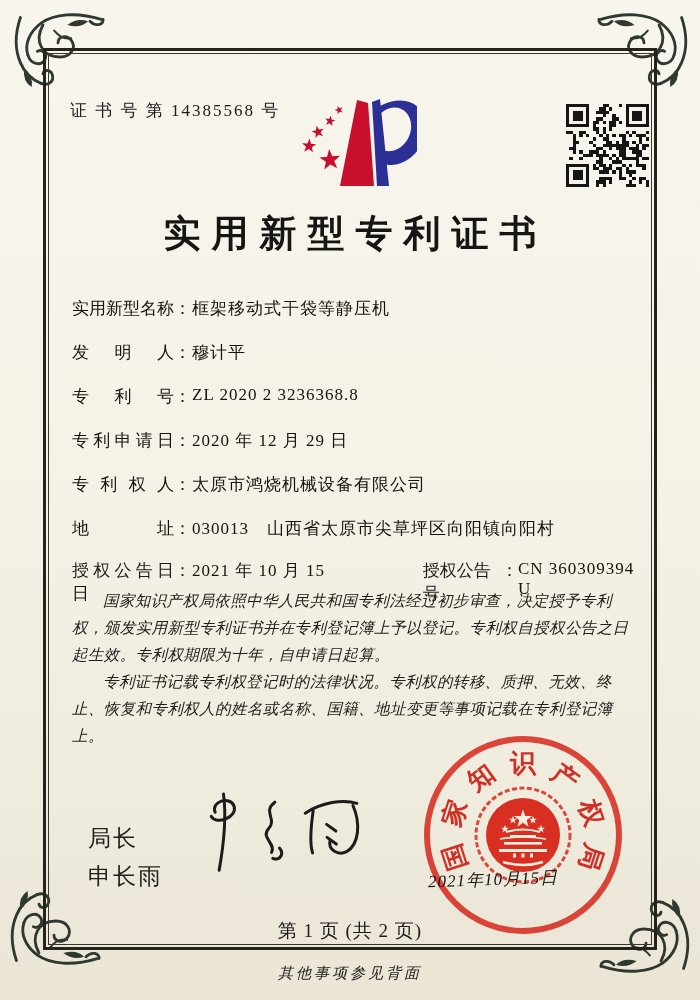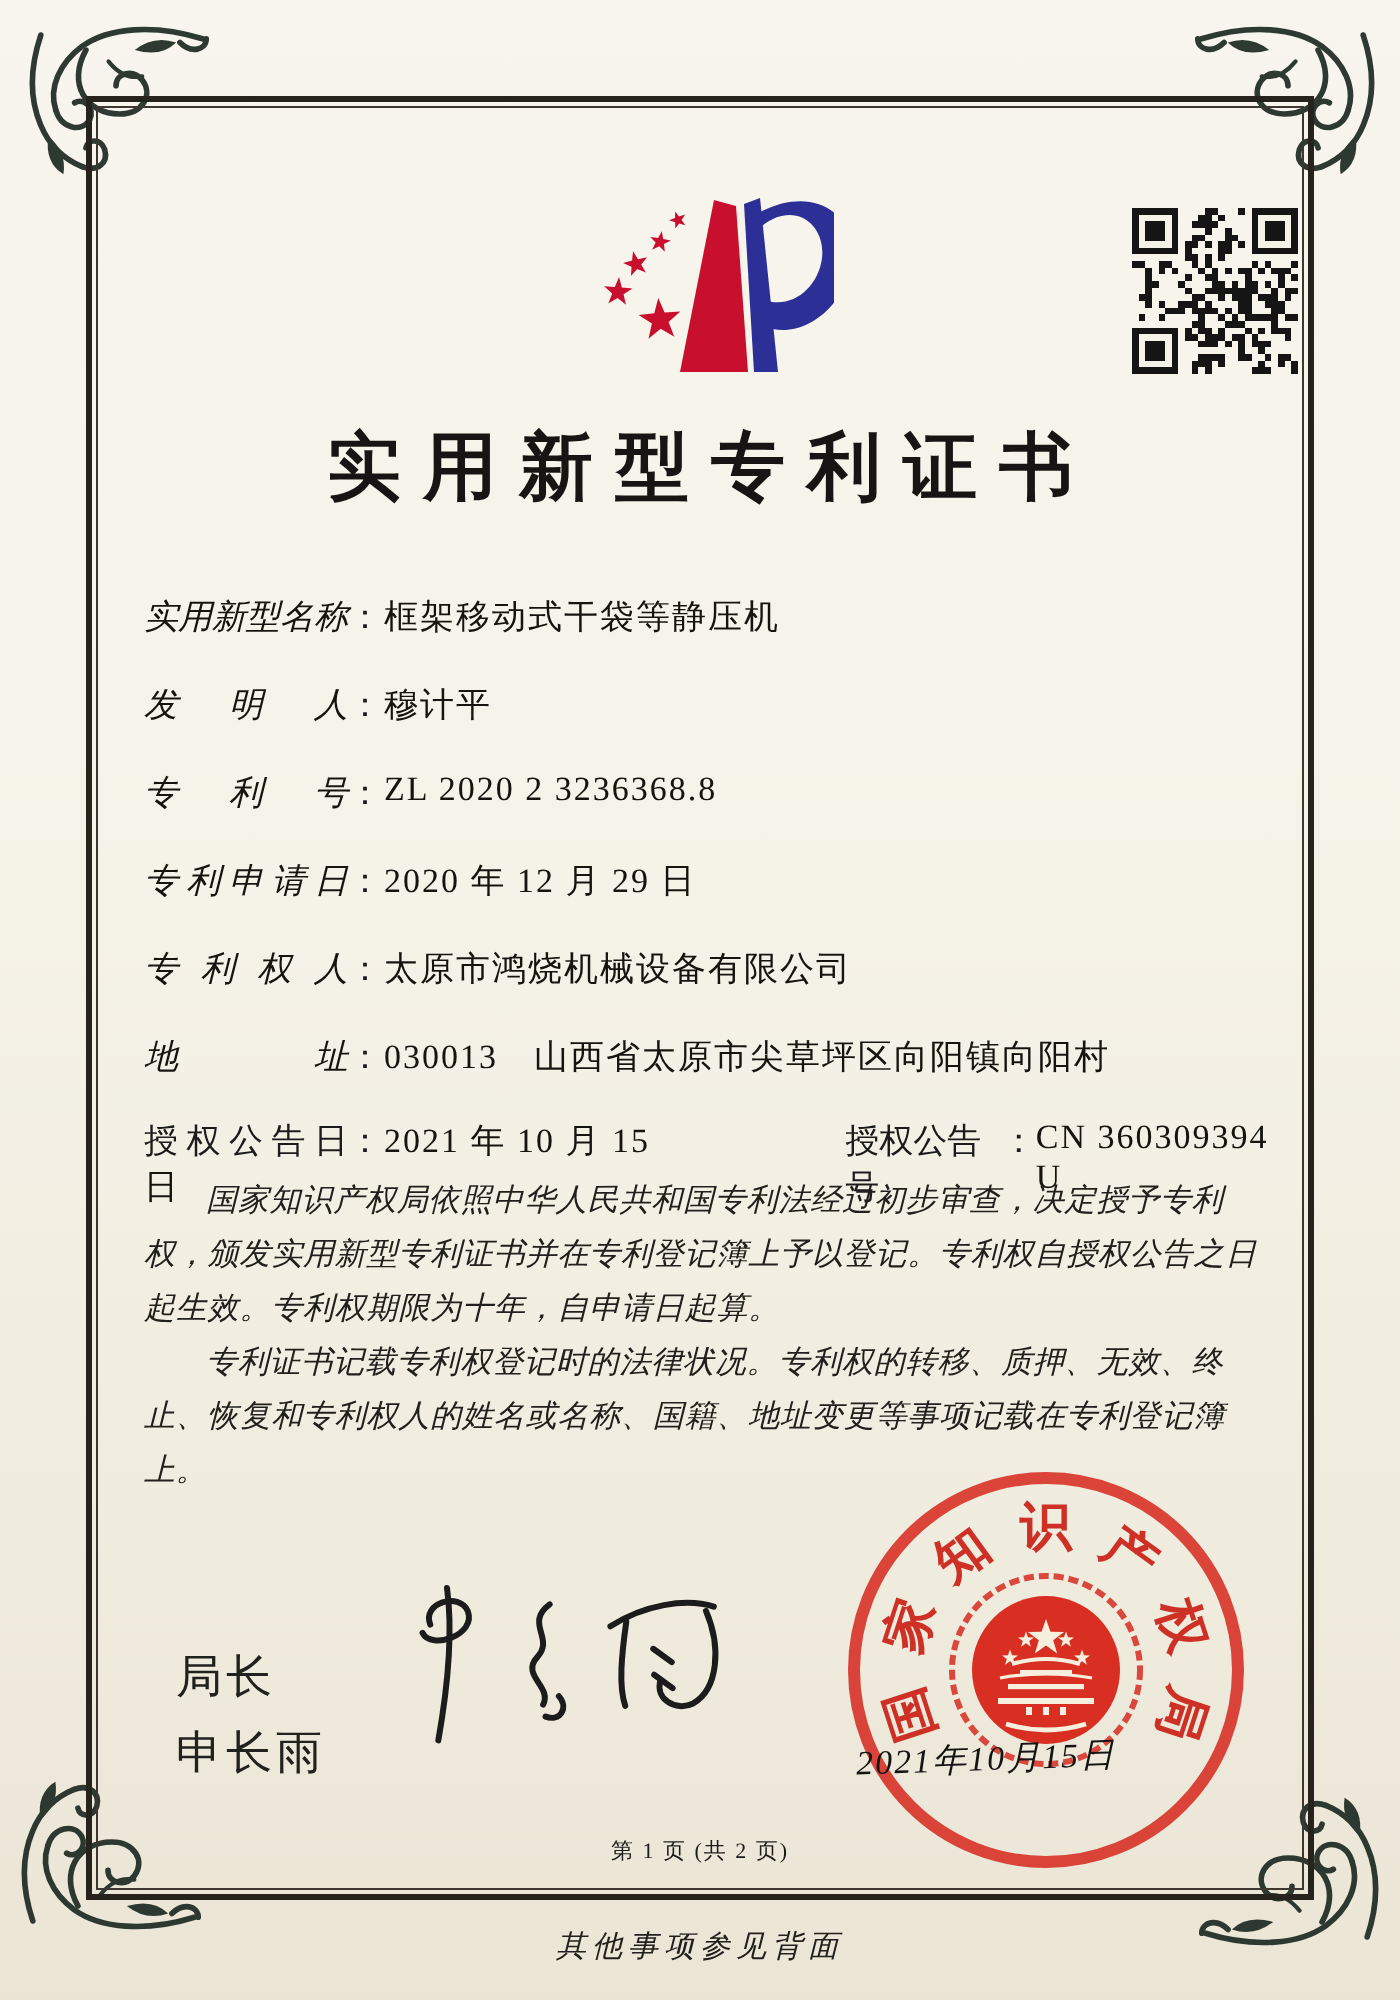--- a/index.html
+++ b/index.html
@@ -18,21 +18,21 @@
   .fl-tr{left:597px;top:10px;transform:scale(-1,-1);}
   
   .cert-no{position:absolute;left:70px;top:99px;font-size:17px;letter-spacing:2px;}
   .logo{position:absolute;left:283px;top:88px;width:134px;height:108px;}
   .qr{position:absolute;left:566px;top:104px;width:83px;height:83px;}
   .title{position:absolute;left:0;right:0;top:209px;text-align:center;font-size:37px;font-weight:bold;
          letter-spacing:11px;text-indent:11px;font-family:"Liberation Sans","DejaVu Sans",sans-serif;color:#161513;}
   
   .fields{position:absolute;left:72px;top:297px;width:560px;font-size:17px;}
   .frow{height:44px;display:flex;align-items:flex-start;}
-  .flabel{display:inline-block;width:102px;text-align:justify;text-align-last:justify;font-weight:500;color:#15140f;font-style:italic;}
+  .flabel{display:inline-block;width:102px;text-align:justify;text-align-last:justify;font-weight:500;color:#15140f;}
   .fcolon{display:inline-block;width:18px;}
   .fvalue{letter-spacing:1px;color:#15140f;}
   .grant-row{position:absolute;left:72px;top:559px;width:570px;font-size:17px;display:flex;}
   .grant-pair2{margin-left:96px;display:flex;}
   .glabel{display:inline-block;width:102px;text-align:justify;text-align-last:justify;}
   
   .paras{position:absolute;left:72px;top:588px;width:558px;font-size:15.5px;line-height:1.74;
          font-style:italic;color:#21201c;}
   .paras p{margin:0;text-indent:2em;letter-spacing:.4px;}
   
@@ -42,21 +42,21 @@
   .seal{position:absolute;left:424px;top:736px;width:198px;height:198px;}
   .seal-ring{position:absolute;left:0;top:0;width:100%;height:100%;box-sizing:border-box;
              border:6px solid rgba(213,31,21,.82);border-radius:50%;}
   .seal-char{position:absolute;left:50%;top:50%;width:30px;height:30px;margin:-15px 0 0 -15px;
              font-size:26px;font-weight:bold;color:rgba(201,22,13,.88);text-align:center;line-height:30px;
              font-family:"Liberation Sans","DejaVu Sans",sans-serif;}
   .emblem{position:absolute;left:50%;top:50%;width:124px;height:124px;margin:-62px 0 0 -62px;}
   .seal-date{position:absolute;left:4px;top:131px;width:190px;font-size:17px;font-style:italic;
              color:#141412;letter-spacing:1px;transform:rotate(-2deg);text-align:left;}
   
-  .page-info{position:absolute;left:0;right:0;top:918px;text-align:center;font-size:11px;letter-spacing:1px;}
+  .page-info{position:absolute;left:0;right:0;top:918px;text-align:center;font-size:19px;letter-spacing:1px;}
   .back-note{position:absolute;left:0;right:0;top:964px;text-align:center;font-size:15px;font-style:italic;
              letter-spacing:3px;color:#21201c;}
   svg{display:block;}
 </style>
 </head>
 <body>
 
 <div class="page">
 
   <svg width="0" height="0" style="position:absolute" aria-hidden="true">
@@ -85,20 +85,21 @@
       <use href="#flourish-def"></use>
     </svg>
   <svg class="flourish fl-br" viewBox="0 0 100 100">
       <use href="#flourish-def"></use>
     </svg>
 
   <div class="frame">
     <div class="frame-inner"></div>
   </div>
 
+  <div class="cert-no">证 书 号 第 14385568 号</div>
 
   <svg class="logo" viewBox="0 0 134 108">
     <polygon points="74,12 85,15 91,98 57,98" fill="#c8102e"></polygon>
     <polygon points="89,14 97,11 106,98 94,98" fill="#2b2f96"></polygon>
     <path d="M97,18 C128,2 150,24 141,50 C135,70 114,82 99,75 L97,61 C111,68 126,57 128,41 C130,24 114,12 98,25 Z" fill="#2b2f96"></path>
     <g id="logo-stars" fill="#c8102e">
         <polygon points="54.55,17.74 56.53,20.28 59.60,19.30 57.80,21.97 59.68,24.59 56.58,23.70 54.67,26.30 54.56,23.08 51.50,22.07 54.53,20.96"></polygon>
         <polygon points="47.93,27.58 48.58,31.47 52.44,32.21 48.95,34.03 49.43,37.93 46.63,35.17 43.06,36.84 44.82,33.31 42.13,30.44 46.03,31.03"></polygon>
         <polygon points="33.52,37.67 36.01,41.60 40.56,40.64 37.59,44.22 39.92,48.25 35.59,46.53 32.47,49.99 32.77,45.34 28.52,43.45 33.03,42.30"></polygon>
         <polygon points="26.53,50.52 27.93,55.70 33.28,56.19 28.78,59.13 29.97,64.36 25.79,60.99 21.17,63.74 23.09,58.72 19.05,55.18 24.41,55.45"></polygon>

